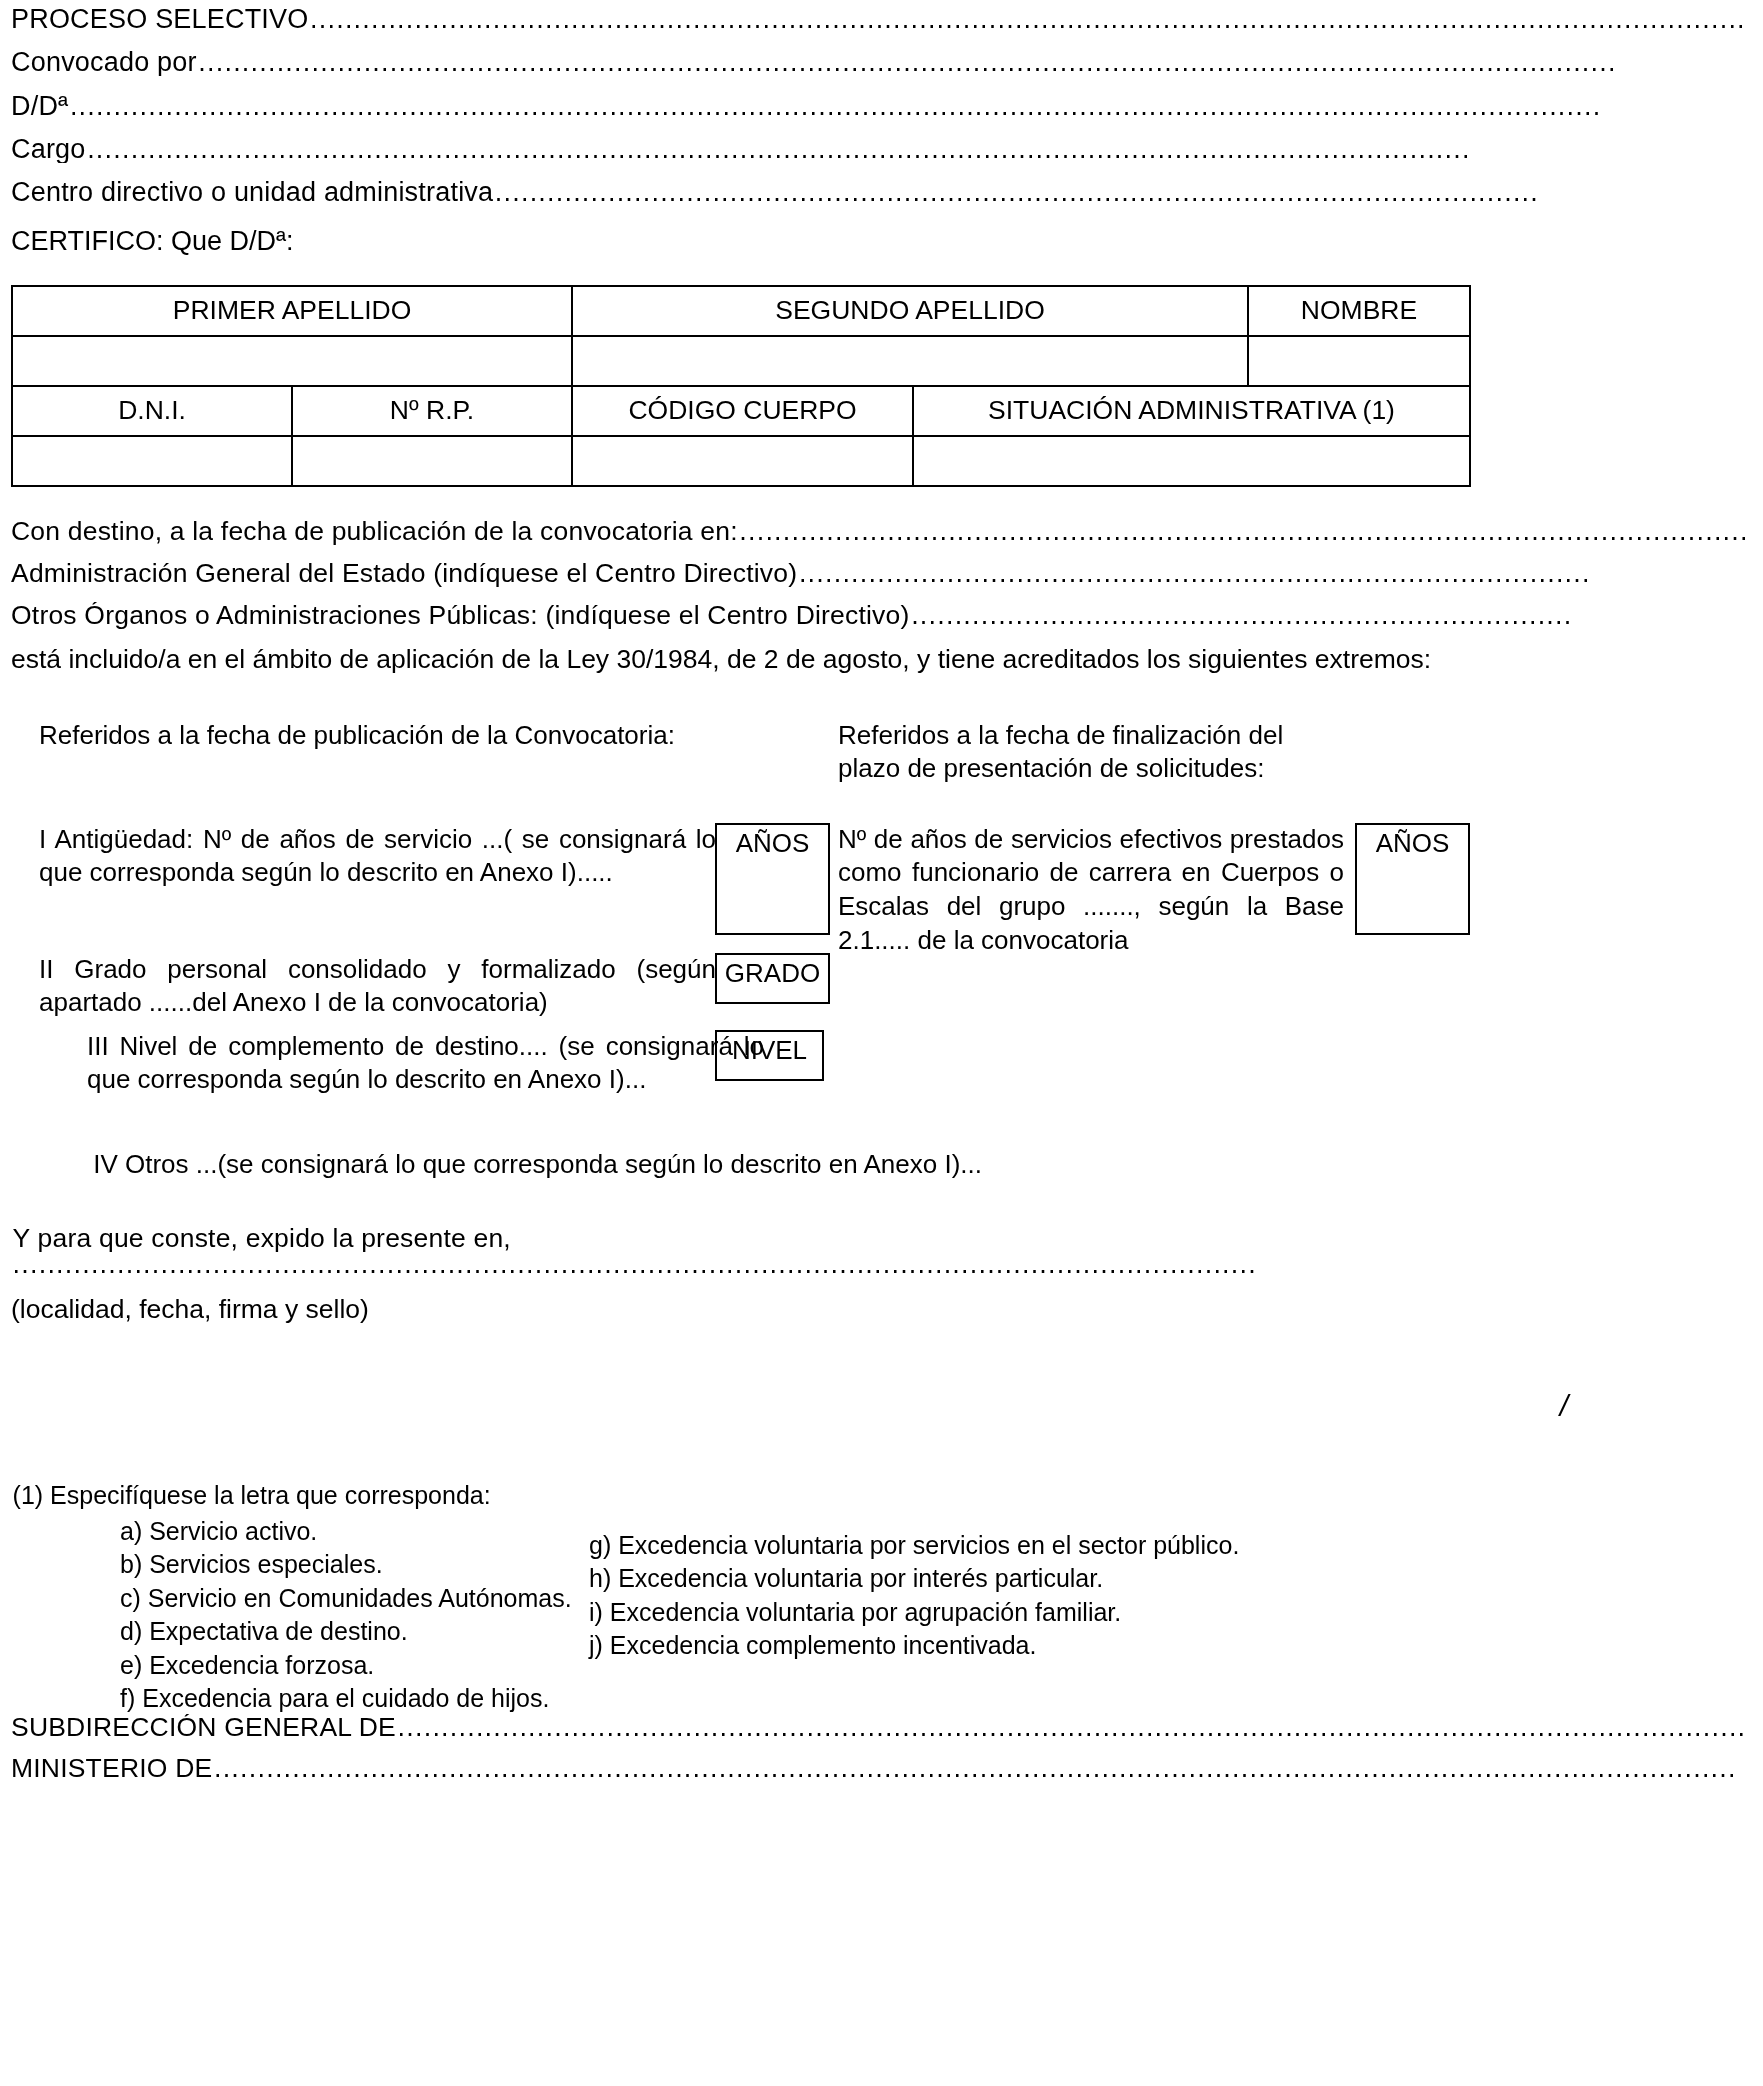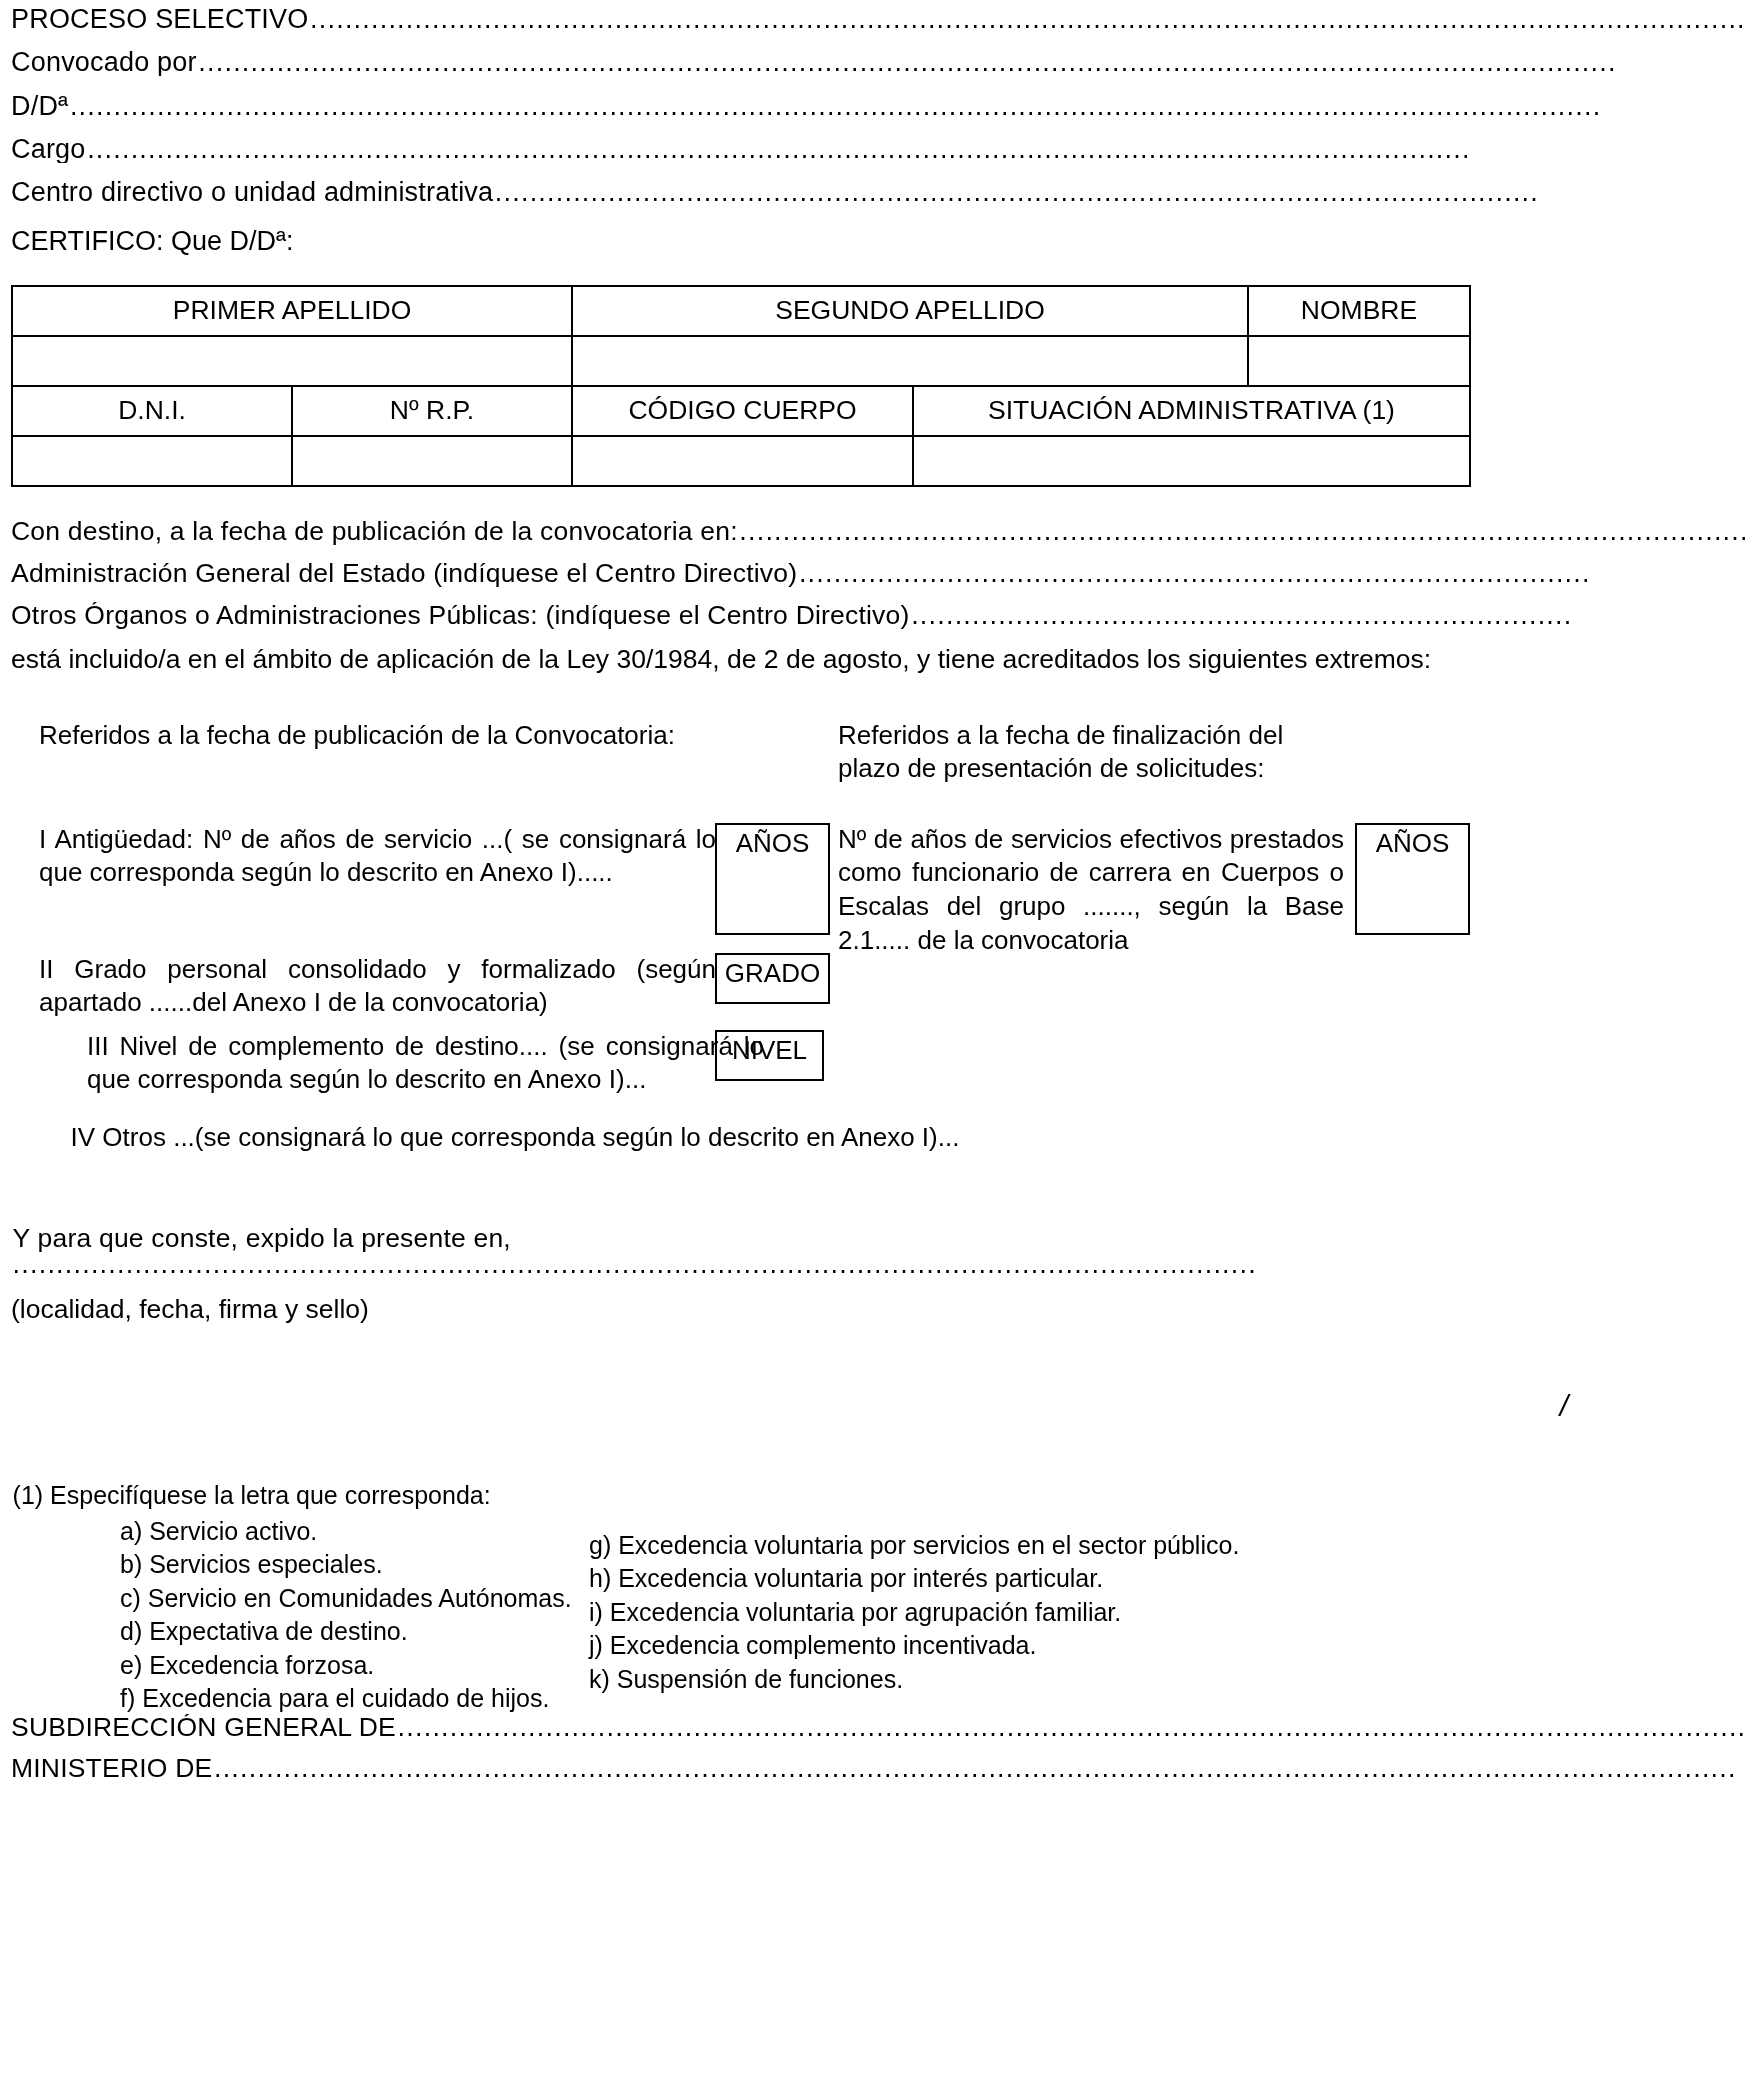--- a/index.html
+++ b/index.html
@@ -119,21 +119,21 @@
   .left-item {
     position: absolute;
     width: 677px;
     font-size: 26px;
     line-height: 1.30;
     text-align: justify;
   }
   #item-i { left: 28px; top: 104px; }
   #item-ii { left: 28px; top: 234px; }
   #item-iii { left: 44px; top: 311px; margin-left: 32px; }
-  #item-iv { left: 37px; top: 402px; width: 934px; text-align: center; }
+  #item-iv { left: 37px; top: 429px; width: 934px; text-align: right; }
 
   #right-para {
     position: absolute;
     left: 827px;
     top: 104px;
     width: 506px;
     font-size: 26px;
     line-height: 1.30;
     text-align: justify;
   }
@@ -289,21 +289,20 @@
         <div>c) Servicio en Comunidades Autónomas.</div>
         <div>d) Expectativa de destino.</div>
         <div>e) Excedencia forzosa.</div>
         <div>f) Excedencia para el cuidado de hijos.</div>
       </div>
       <div class="notes-col-b">
         <div>g) Excedencia voluntaria por servicios en el sector público.</div>
         <div>h) Excedencia voluntaria por interés particular.</div>
         <div>i) Excedencia voluntaria por agrupación familiar.</div>
         <div>j) Excedencia complemento incentivada.</div>
-        <div>k) Suspensión de funciones.</div>
       </div>
     </div>
 
     <div class="bottom">
       <div class="dotline">
         <span class="lbl">SUBDIRECCIÓN GENERAL DE</span>
         <span class="dots">..............................................................................................................................................................</span>
       </div>
       <div class="dotline">
         <span class="lbl">MINISTERIO DE</span>

